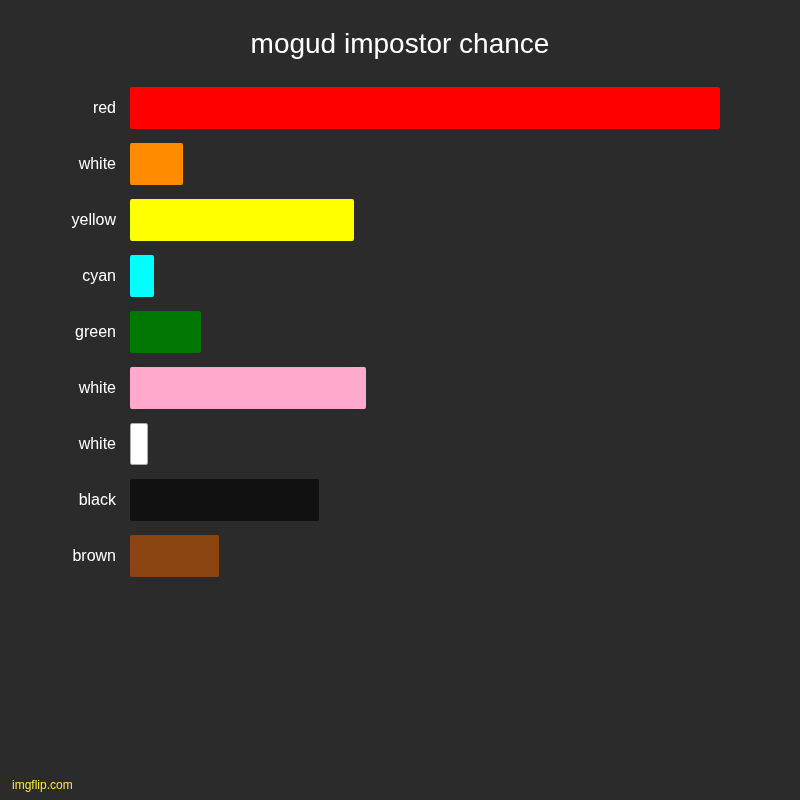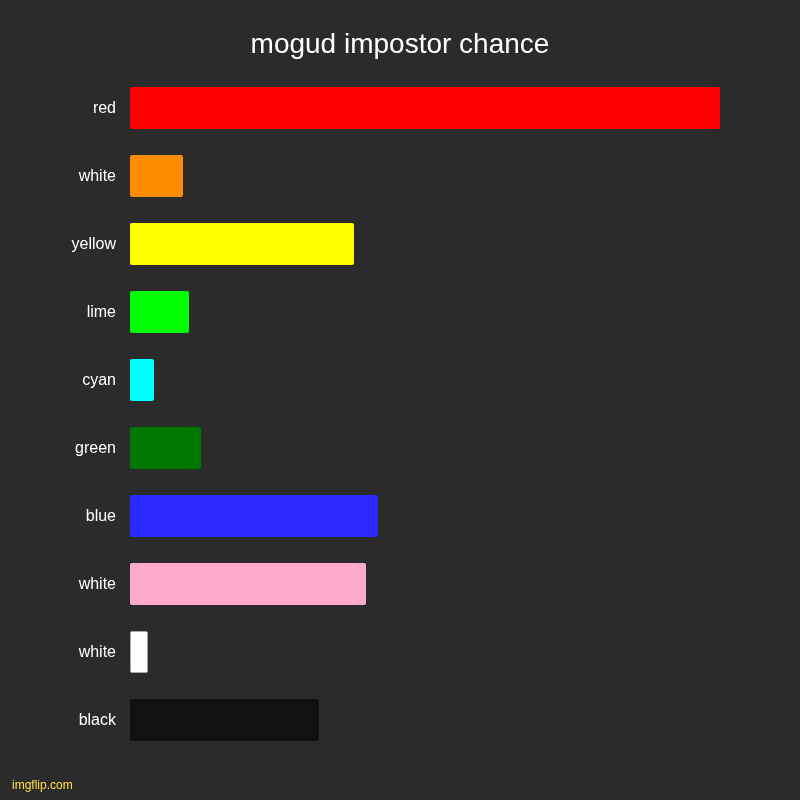--- a/index.html
+++ b/index.html
@@ -19,21 +19,21 @@
       font-size: 28px;
       color: #ffffff;
       font-weight: normal;
       text-align: center;
       margin-bottom: 12px;
     }
     .chart-container {
       width: 720px;
       display: flex;
       flex-direction: column;
-      gap: 16px;
+      gap: 4px;
       margin-top: 10px;
     }
     .bar-row {
       display: flex;
       align-items: center;
       height: 52px;
     }
     .bar-label {
       width: 90px;
       text-align: right;
@@ -78,56 +78,50 @@
         <div class="bar" style="width: 53px; background-color: rgb(255, 140, 0);"></div>
       </div>
     </div>
     <div class="bar-row">
       <div class="bar-label">yellow</div>
       <div class="bar-track">
         <div class="bar" style="width: 224px; background-color: rgb(255, 255, 0);"></div>
       </div>
     </div>
     <div class="bar-row">
-      <div class="bar-label">lime</div>
-      <div class="bar-track">
-        <div class="bar" style="width: 59px; background-color: rgb(0, 255, 0);"></div>
-      </div>
-    </div>
-    <div class="bar-row">
       <div class="bar-label">cyan</div>
       <div class="bar-track">
         <div class="bar" style="width: 24px; background-color: rgb(0, 255, 255);"></div>
       </div>
     </div>
     <div class="bar-row">
       <div class="bar-label">green</div>
       <div class="bar-track">
         <div class="bar" style="width: 71px; background-color: rgb(0, 120, 0);"></div>
-      </div>
-    </div>
-    <div class="bar-row">
-      <div class="bar-label">blue</div>
-      <div class="bar-track">
-        <div class="bar" style="width: 248px; background-color: rgb(40, 40, 255);"></div>
       </div>
     </div>
     <div class="bar-row">
       <div class="bar-label">white</div>
       <div class="bar-track">
         <div class="bar" style="width: 236px; background-color: rgb(255, 170, 204);"></div>
       </div>
     </div>
     <div class="bar-row">
       <div class="bar-label">white</div>
       <div class="bar-track">
         <div class="bar" style="width: 18px; background-color: rgb(255, 255, 255); border: 1px solid rgb(170, 170, 170);"></div>
       </div>
     </div>
     <div class="bar-row">
       <div class="bar-label">black</div>
       <div class="bar-track">
         <div class="bar" style="width: 189px; background-color: rgb(17, 17, 17);"></div>
       </div>
     </div>
+    <div class="bar-row">
+      <div class="bar-label">brown</div>
+      <div class="bar-track">
+        <div class="bar" style="width: 89px; background-color: rgb(139, 69, 19);"></div>
+      </div>
+    </div>
   </div>
 
 <div class="watermark">imgflip.com</div>
 
 </body></html>

